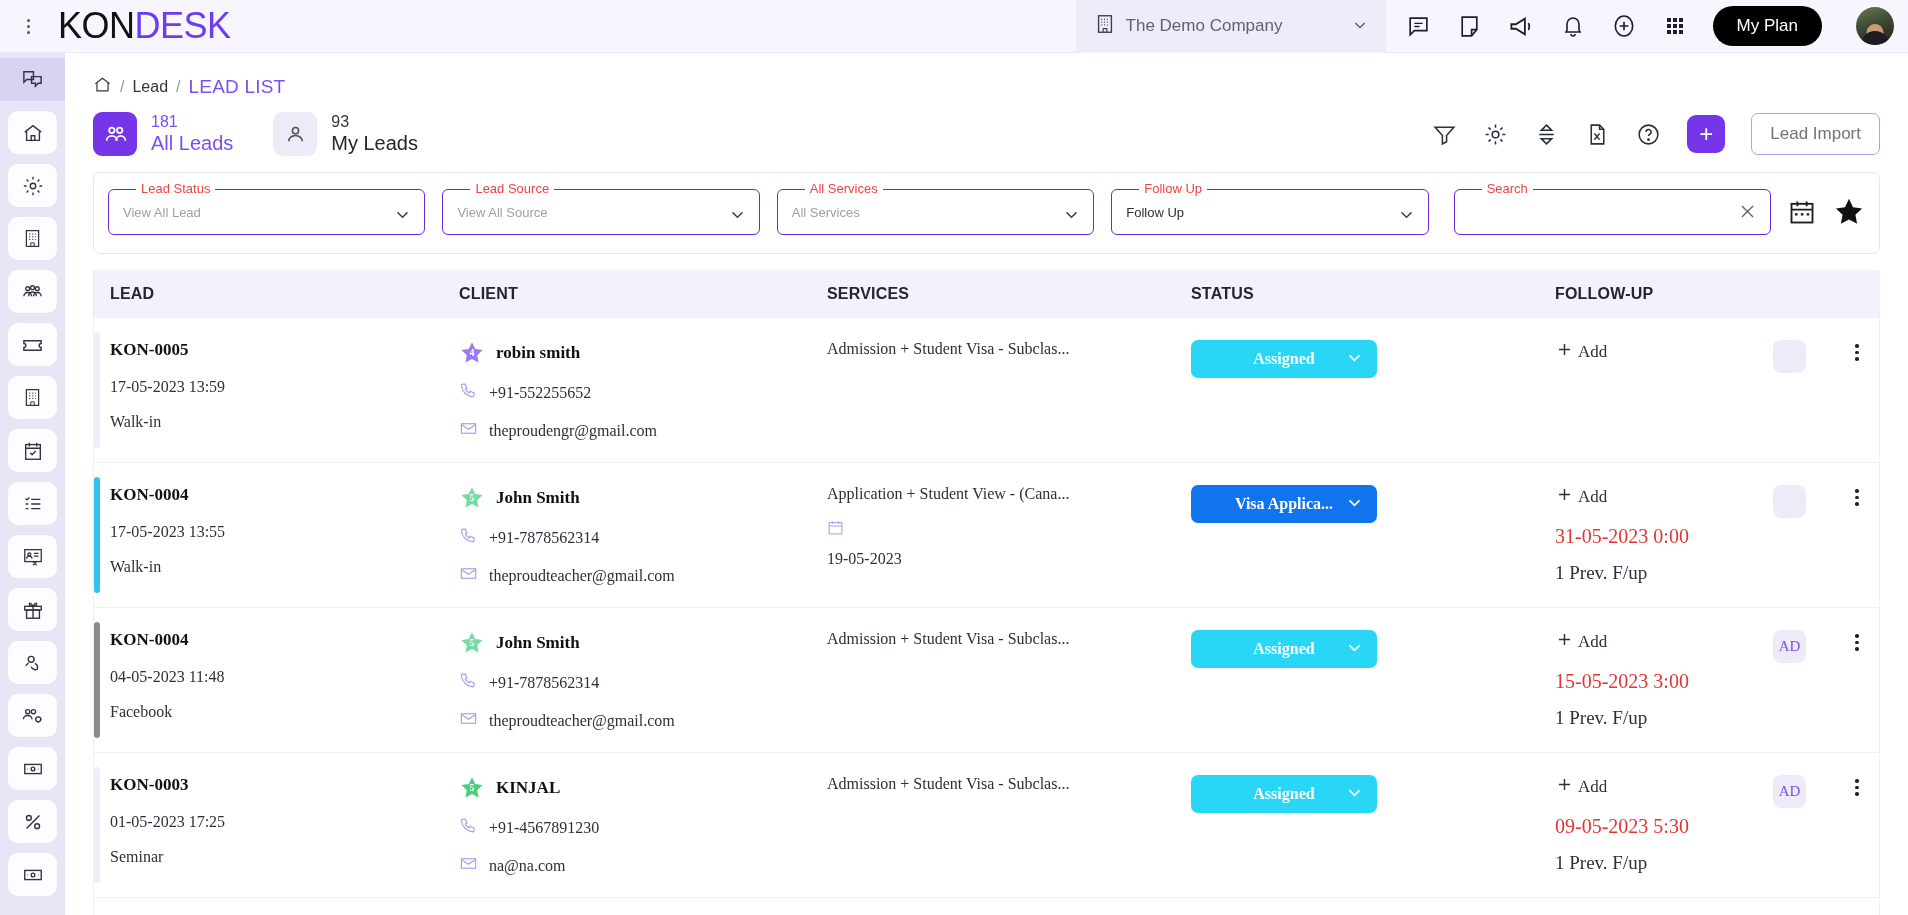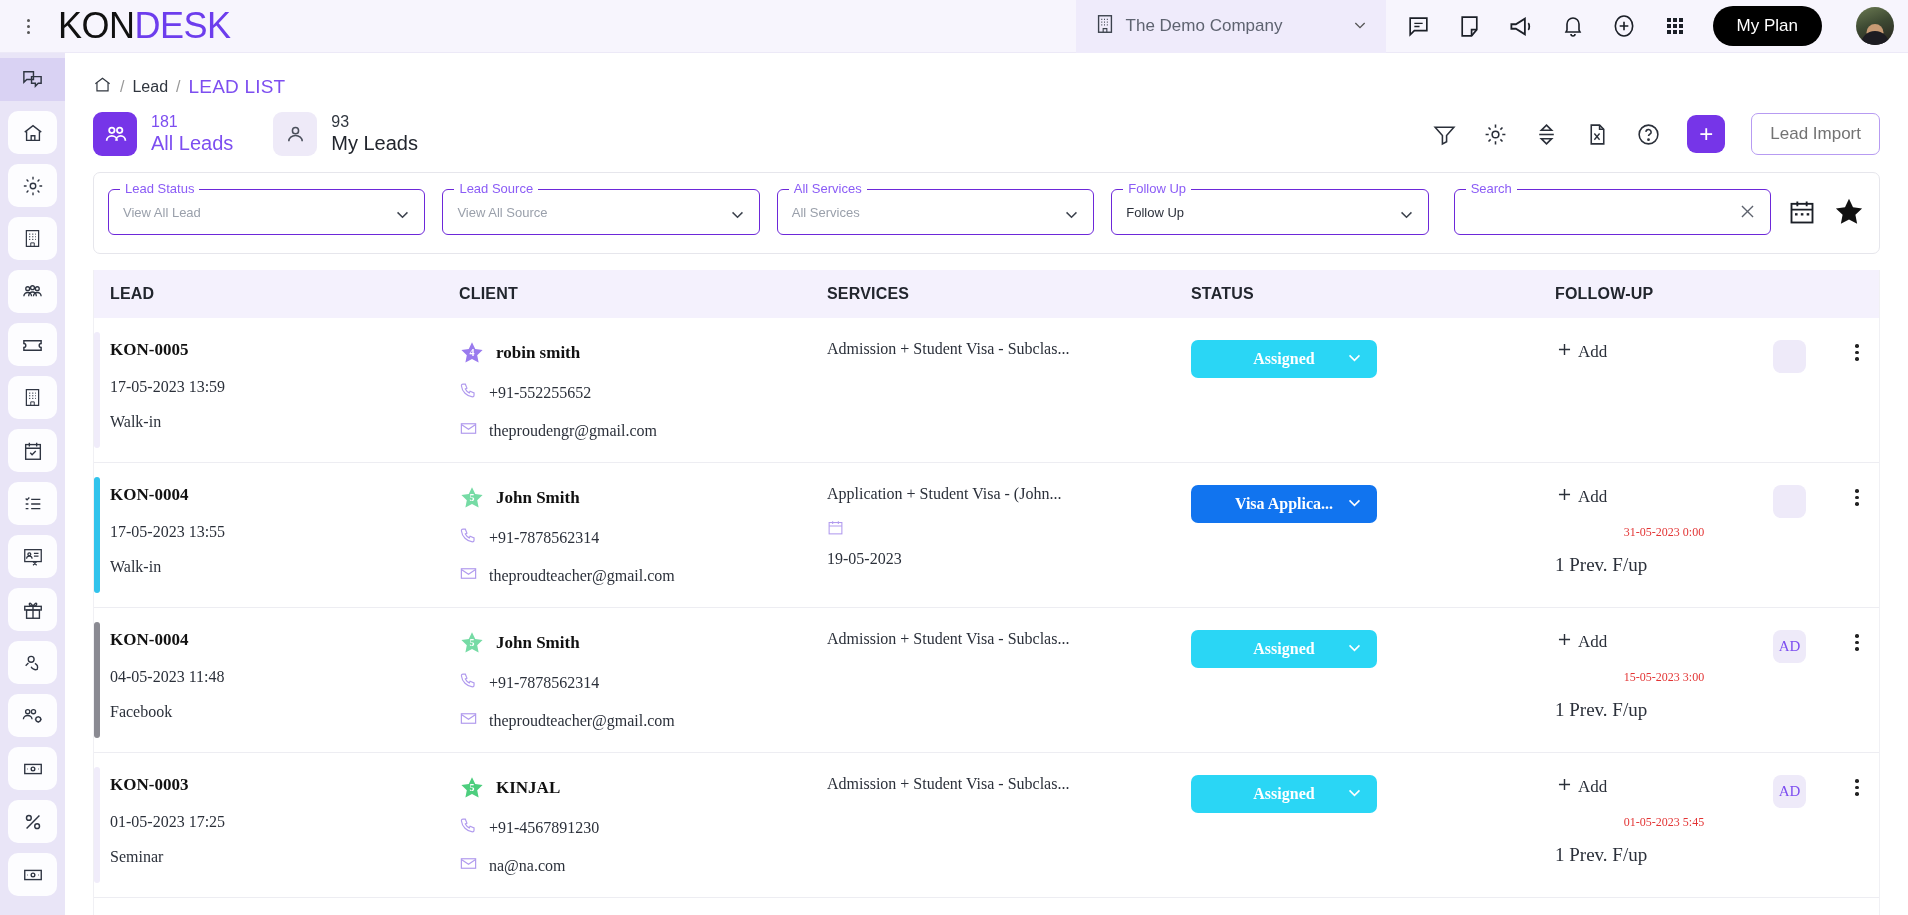--- a/index.html
+++ b/index.html
@@ -108,22 +108,22 @@
 
   
   .filter-card {
     margin: 16px 28px 0 28px; border: 1px solid #e6e6ec; border-radius: 7px;
     background: #fff; padding: 16px 14px 18px 14px;
     display: flex; align-items: center; gap: 17px;
   }
   .field { position: relative; flex: 1 1 0; min-width: 0; }
   .field.search-field { flex: 1 1 0; margin-left: 8px; }
   .fl-label {
-    position: absolute; top: -8px; left: 12px; background: #fff;
-    padding: 0 5px; font-size: 13px; color: #8b5cf6;
+    position: absolute; top: -8px; left: 28px; background: #fff;
+    padding: 0 5px; font-size: 13px; color: #ef4444;
   }
   .fl-input {
     width: 100%; height: 46px; border: 1px solid #6d28d9; border-radius: 6px;
     padding: 0 38px 0 14px; font-size: 13px; color: #9aa0ab; background: #fff;
     display: flex; align-items: center; font-family: "Liberation Sans", sans-serif;
   }
   .fl-input.filled { color: #2b303a; }
   .fl-caret { position: absolute; right: 14px; top: 17px; color: #3b414c; pointer-events: none; }
   .clear-x { position: absolute; right: 14px; top: 13px; color: #5d626d; font-size: 20px; cursor: pointer; }
   .cal-ico, .star-ico { cursor: pointer; color: #1b1f27; display: flex; align-items: center; }
@@ -155,21 +155,21 @@
   .star-badge span { position: absolute; font-size: 10px; color: #fff; font-weight: bold; top: 7px; left: 50%; transform: translateX(-50%); }
   .serv-line { margin-bottom: 16px; }
   .serv-date { display: flex; align-items: flex-start; gap: 10px; flex-direction: column; }
   .status-pill {
     width: 186px; height: 38px; border-radius: 7px; color: #fff;
     display: flex; align-items: center; justify-content: center; gap: 8px;
     font-weight: bold; font-size: 16px; cursor: pointer; position: relative;
   }
   .status-pill .sp-caret { position: absolute; right: 14px; }
   .follow-add { display: flex; align-items: center; gap: 4px; font-size: 17px; color: #2b303a; cursor: pointer; margin-bottom: 16px; }
-  .follow-date { color: #e33434; font-size: 12px; margin-bottom: 14px; text-align: center; }
+  .follow-date { color: #e33434; font-size: 20px; margin-bottom: 14px; }
   .follow-prev { color: #2b303a; font-size: 19px; }
   .ubox { width: 33px; height: 33px; border-radius: 8px; background: #eeeaf9; display: flex; align-items: center; justify-content: center; font-size: 15px; color: #7d4ef0; }
   .menu-dots { display: flex; flex-direction: column; gap: 3px; align-items: center; cursor: pointer; padding-top: 4px; }
   .menu-dots i { width: 3.5px; height: 3.5px; border-radius: 50%; background: #222; display: block; }
 </style>
 </head>
 <body>
 
 <div class="app">
 
@@ -595,21 +595,21 @@
                 </div>
                 <div class="c-line">
                   <span><svg width="19" height="19" viewBox="0 0 24 24" fill="none" stroke="#b19bee" stroke-width="1.5">
                       <rect x="3" y="6" width="18" height="12"></rect>
                       <path d="M3 7l9 6 9-6"></path>
                     </svg></span>
                   <span>theproudteacher@gmail.com</span>
                 </div>
               </div>
               <div class="col-serv cell">
-                <div class="serv-line">Application + Student Visa - (John...</div>
+                <div class="serv-line">Application + Student View - (Cana...</div>
                 <div class="serv-date">
                   <span><svg width="17" height="17" viewBox="0 0 24 24" fill="none" stroke="#b19bee" stroke-width="1.5">
                       <rect x="3" y="5" width="18" height="16"></rect>
                       <path d="M3 10h18M8 3v4M16 3v4"></path>
                     </svg></span>
                   <span>19-05-2023</span>
                 </div>
               </div>
               <div class="col-status cell">
                 <div class="status-pill" style="background:#1174ef">
@@ -745,21 +745,21 @@
                     </svg></span>
                 </div>
               </div>
               <div class="col-follow cell">
                 <div class="follow-add">
                   <span><svg width="19" height="19" viewBox="0 0 24 24" fill="none" stroke="#2b303a" stroke-width="1.8">
                       <path d="M12 5v14M5 12h14"></path>
                     </svg></span>
                   <span>Add</span>
                 </div>
-                <div class="follow-date">01-05-2023 5:45</div>
+                <div class="follow-date">09-05-2023 5:30</div>
                 <div class="follow-prev">1 Prev. F/up</div>
               </div>
               <div class="col-user">
                 <div class="ubox">AD</div>
               </div>
               <div class="col-menu">
                 <div class="menu-dots">
                   <i></i>
                   <i></i>
                   <i></i>

